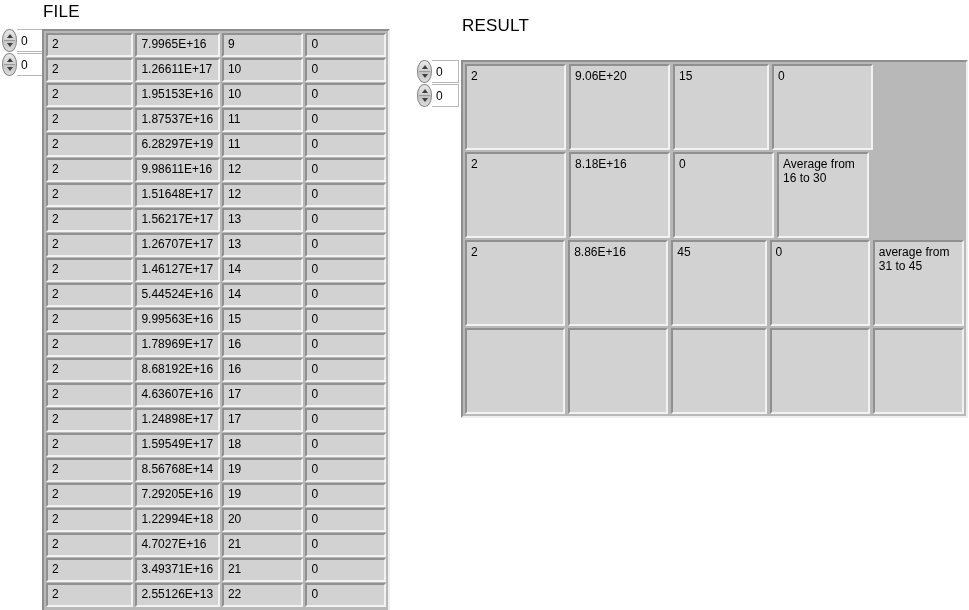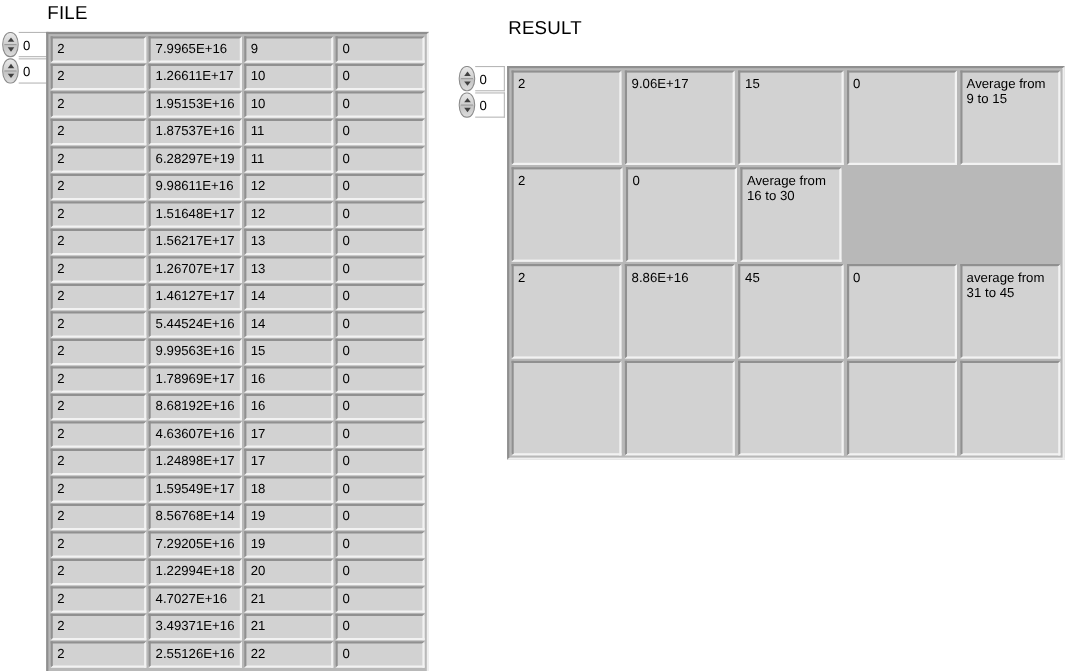--- a/index.html
+++ b/index.html
@@ -315,21 +315,21 @@
         <div class="cell c3">0</div>
       </div>
       <div class="array-row">
         <div class="cell c0">2</div>
         <div class="cell c1">3.49371E+16</div>
         <div class="cell c2">21</div>
         <div class="cell c3">0</div>
       </div>
       <div class="array-row">
         <div class="cell c0">2</div>
-        <div class="cell c1">2.55126E+16</div>
+        <div class="cell c1">2.55126E+13</div>
         <div class="cell c2">22</div>
         <div class="cell c3">0</div>
       </div>
     </div>
 
   <div class="panel-title" id="result-title">RESULT</div>
 
   <div class="index-stack" id="result-index-stack">
     <div class="index-ctrl">
       <div class="spinner">
@@ -343,27 +343,27 @@
         <span class="arrow-up"></span>
         <span class="arrow-down"></span>
       </div>
       <div class="index-value">0</div>
     </div>
   </div>
 
   <div class="array-frame" id="result-array">
       <div class="array-row">
         <div class="cell c0">2</div>
-        <div class="cell c1">9.06E+17</div>
+        <div class="cell c1">9.06E+20</div>
         <div class="cell c2">15</div>
         <div class="cell c3">0</div>
-        <div class="cell c4">Average from 9 to 15</div>
-      </div>
-      <div class="array-row">
-        <div class="cell c0">2</div>
+      </div>
+      <div class="array-row">
+        <div class="cell c0">2</div>
+        <div class="cell c1">8.18E+16</div>
         <div class="cell c3">0</div>
         <div class="cell c4">Average from 16 to 30</div>
       </div>
       <div class="array-row">
         <div class="cell c0">2</div>
         <div class="cell c1">8.86E+16</div>
         <div class="cell c2">45</div>
         <div class="cell c3">0</div>
         <div class="cell c4">average from 31 to 45</div>
       </div>

